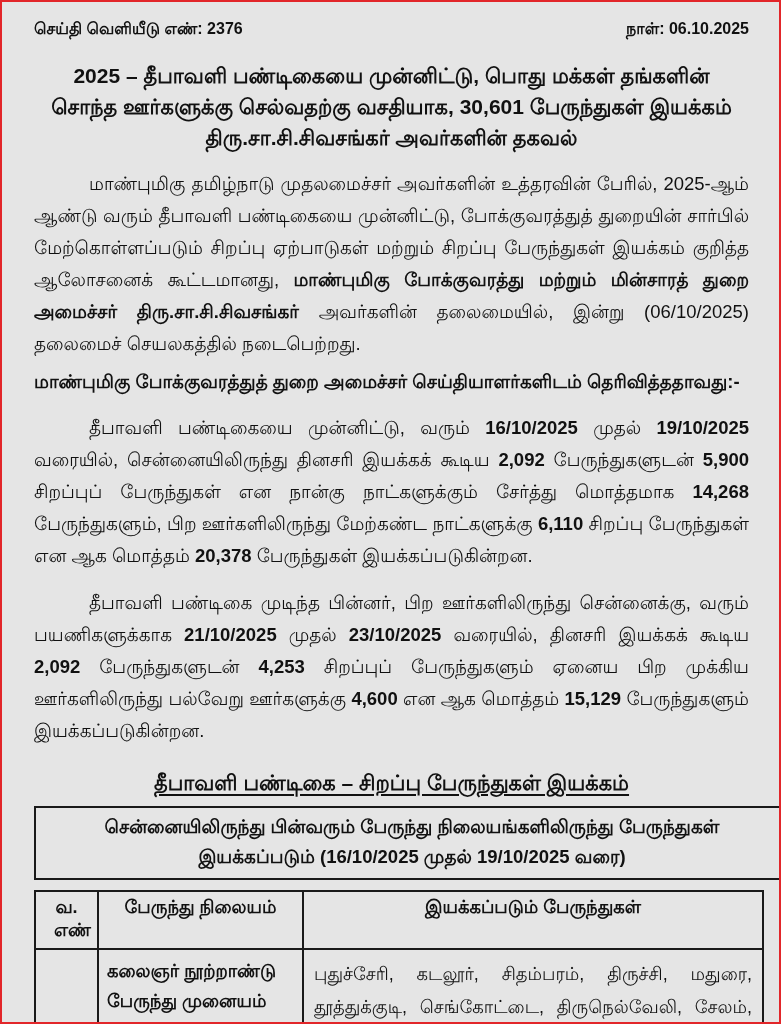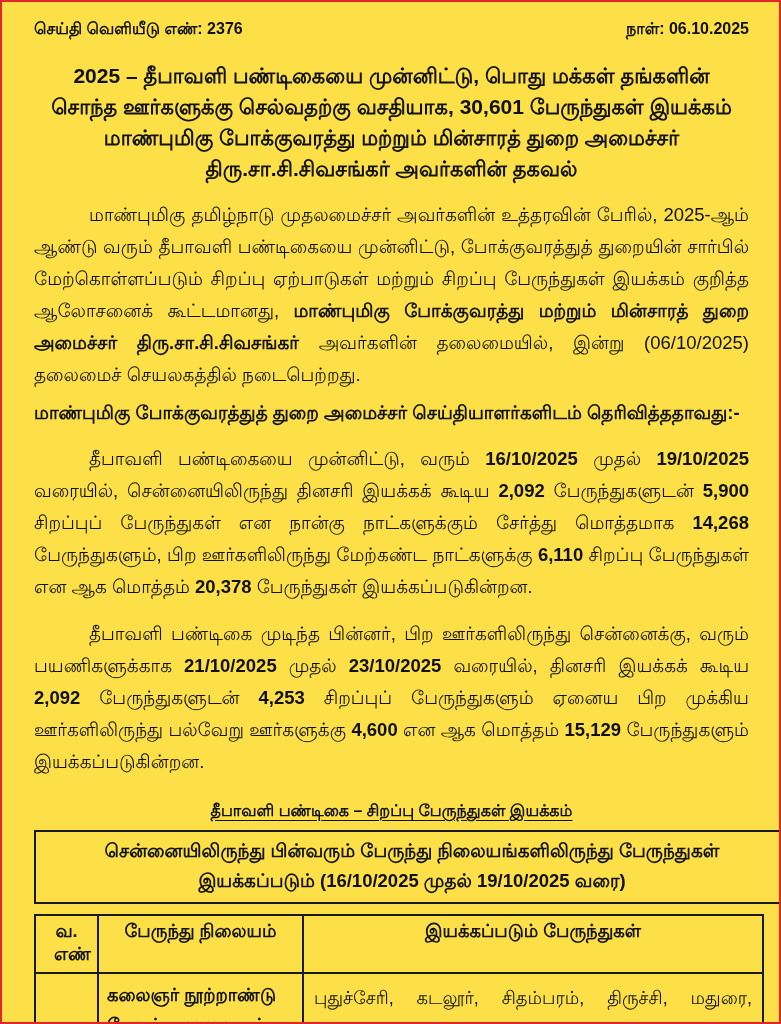--- a/index.html
+++ b/index.html
@@ -2,21 +2,21 @@
 <html lang="ta"><head>
 <meta charset="utf-8">
 <style>
   html,body{margin:0;padding:0;background:#ffffff;}
   body{font-family:"Liberation Sans","DejaVu Sans",sans-serif;color:#111;}
   .page{
     position:relative;
     width:781px;height:1024px;
     box-sizing:border-box;
     border:2px solid #e2262a;
-    background:#fde047;
+    background:#e5e5e5;
     padding:14px 30px 0 32px;
     overflow:hidden;
   }
   .doc-header{
     display:flex;justify-content:space-between;
     font-size:16px;font-weight:bold;
     margin-top:4px;
   }
   .title-block{
     text-align:center;
@@ -35,21 +35,21 @@
   .body-para .b{font-weight:bold;}
   .statement-line{
     font-weight:bold;
     font-size:18.5px;
     line-height:30px;
     margin-top:7px;
   }
   .section-heading{
     text-align:center;
     font-weight:bold;
-    font-size:16px;
+    font-size:21px;
     margin-top:24px;
   }
   .section-heading span{text-decoration:underline;text-underline-offset:4px;}
   .notice-box{
     border:2px solid #1a1a1a;
     margin-top:8px;
     width:756px;
     box-sizing:border-box;
     padding:4px 8px 6px 8px;
     text-align:center;
@@ -97,21 +97,20 @@
 <div class="page">
 
   <div class="doc-header">
     <span>செய்தி வெளியீடு எண்: 2376</span>
     <span>நாள்: 06.10.2025</span>
   </div>
 
   <div class="title-block">
     <div>2025 – தீபாவளி பண்டிகையை முன்னிட்டு, பொது மக்கள் தங்களின்</div>
     <div>சொந்த ஊர்களுக்கு செல்வதற்கு வசதியாக, 30,601 பேருந்துகள் இயக்கம்</div>
-    <div>மாண்புமிகு போக்குவரத்து மற்றும் மின்சாரத் துறை அமைச்சர்</div>
     <div>திரு.சா.சி.சிவசங்கர் அவர்களின் தகவல்</div>
   </div>
 
   <p class="body-para"><span>மாண்புமிகு தமிழ்நாடு முதலமைச்சர் அவர்களின் உத்தரவின் பேரில், 2025-ஆம் ஆண்டு வரும் தீபாவளி பண்டிகையை முன்னிட்டு, போக்குவரத்துத் துறையின் சார்பில் மேற்கொள்ளப்படும் சிறப்பு ஏற்பாடுகள் மற்றும் சிறப்பு பேருந்துகள் இயக்கம் குறித்த ஆலோசனைக் கூட்டமானது, </span><span class="b">மாண்புமிகு போக்குவரத்து மற்றும் மின்சாரத் துறை அமைச்சர் திரு.சா.சி.சிவசங்கர்</span><span> அவர்களின் தலைமையில், இன்று (06/10/2025) தலைமைச் செயலகத்தில் நடைபெற்றது.</span></p>
 
   <div class="statement-line">மாண்புமிகு போக்குவரத்துத் துறை அமைச்சர் செய்தியாளர்களிடம் தெரிவித்ததாவது:-</div>
 
   <p class="body-para"><span>தீபாவளி பண்டிகையை முன்னிட்டு, வரும் </span><span class="b">16/10/2025</span><span> முதல் </span><span class="b">19/10/2025</span><span> வரையில், சென்னையிலிருந்து தினசரி இயக்கக் கூடிய </span><span class="b">2,092</span><span> பேருந்துகளுடன் </span><span class="b">5,900</span><span> சிறப்புப் பேருந்துகள் என நான்கு நாட்களுக்கும் சேர்த்து மொத்தமாக </span><span class="b">14,268</span><span> பேருந்துகளும், பிற ஊர்களிலிருந்து மேற்கண்ட நாட்களுக்கு </span><span class="b">6,110</span><span> சிறப்பு பேருந்துகள் என ஆக மொத்தம் </span><span class="b">20,378</span><span> பேருந்துகள் இயக்கப்படுகின்றன.</span></p>
 
   <p class="body-para"><span>தீபாவளி பண்டிகை முடிந்த பின்னர், பிற ஊர்களிலிருந்து சென்னைக்கு, வரும் பயணிகளுக்காக </span><span class="b">21/10/2025</span><span> முதல் </span><span class="b">23/10/2025</span><span> வரையில், தினசரி இயக்கக் கூடிய </span><span class="b">2,092</span><span> பேருந்துகளுடன் </span><span class="b">4,253</span><span> சிறப்புப் பேருந்துகளும் ஏனைய பிற முக்கிய ஊர்களிலிருந்து பல்வேறு ஊர்களுக்கு </span><span class="b">4,600</span><span> என ஆக மொத்தம் </span><span class="b">15,129</span><span> பேருந்துகளும் இயக்கப்படுகின்றன.</span></p>

